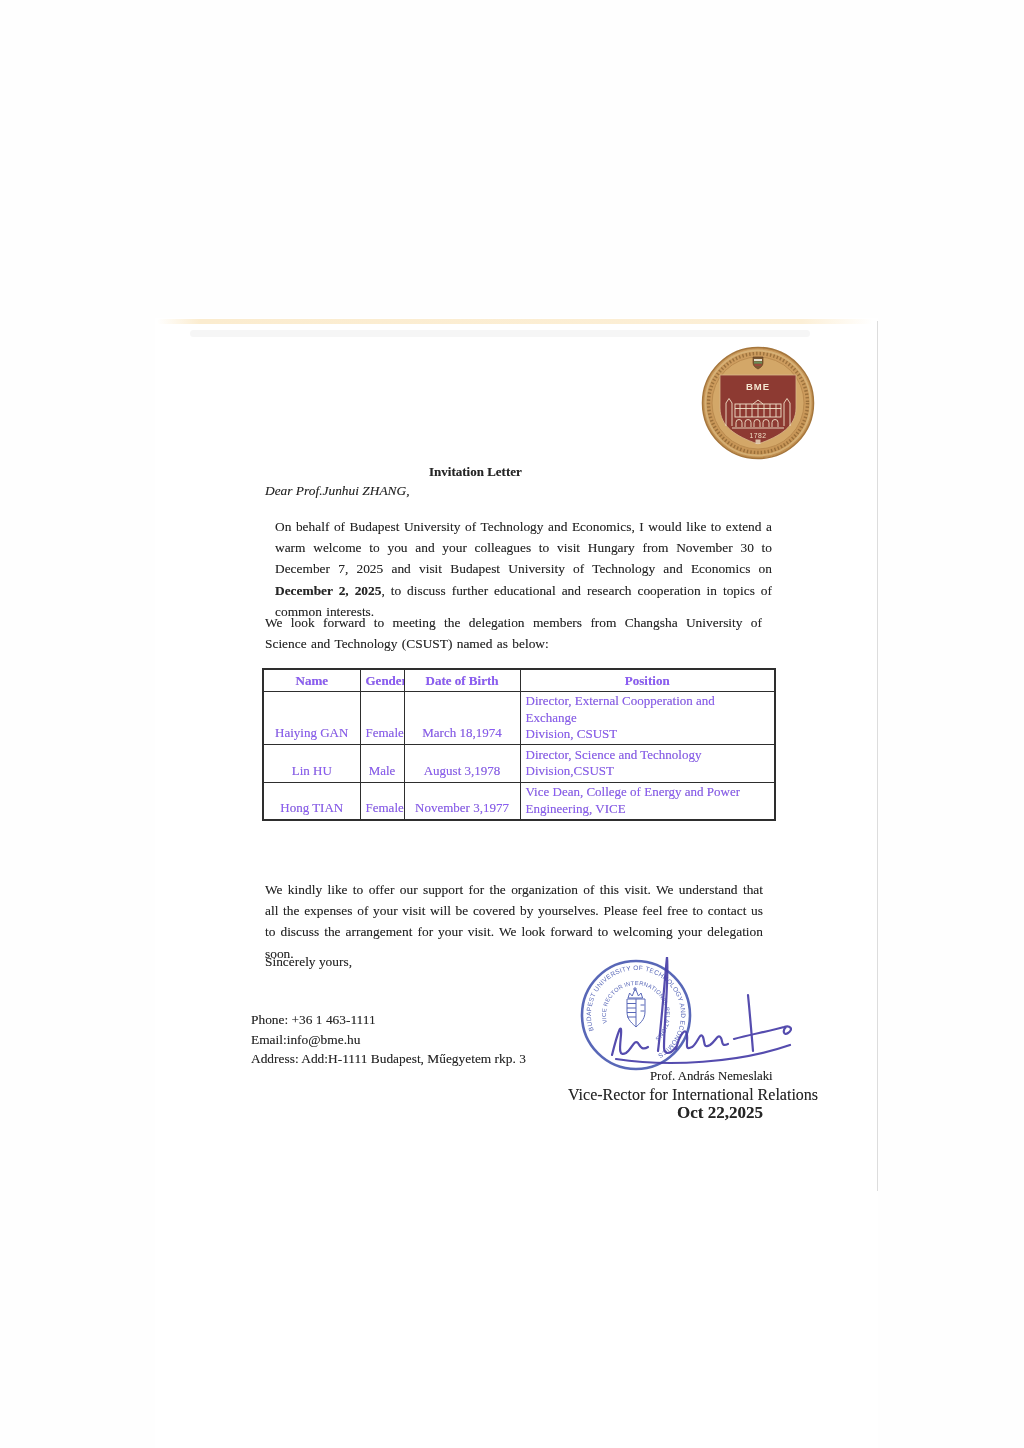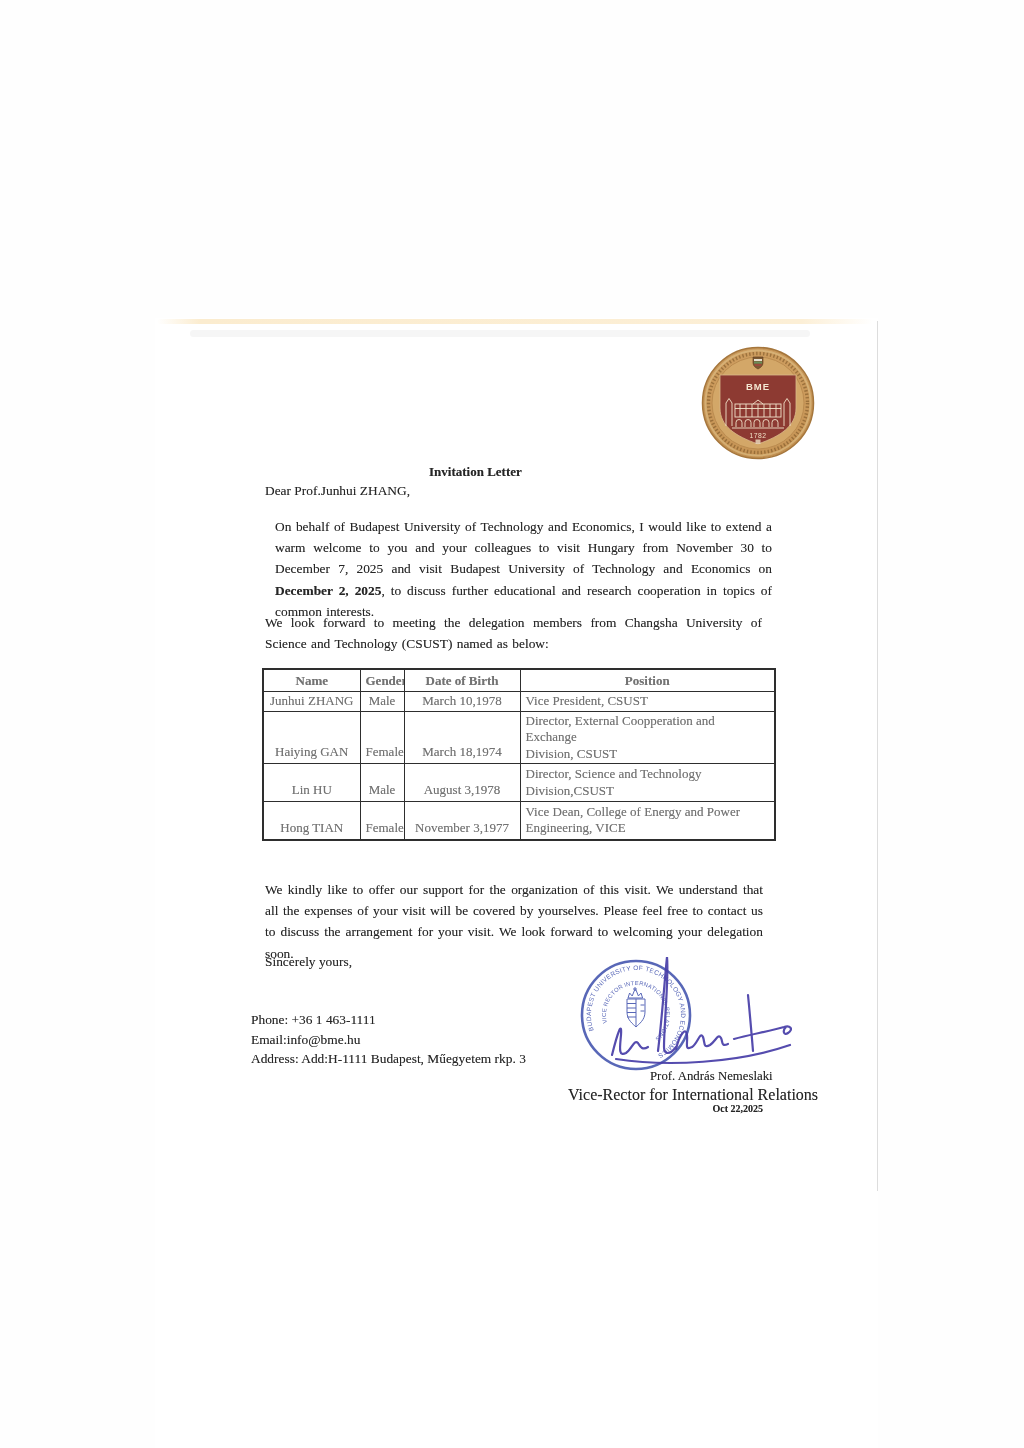--- a/index.html
+++ b/index.html
@@ -13,43 +13,43 @@
     background:linear-gradient(90deg, rgba(252,238,210,0) 0%, #fbeccf 6%, #fcefd6 90%, rgba(252,238,210,0) 100%);
   }
   .sheet-shade{position:absolute;left:190px;top:330px;width:620px;height:7px;background:#f6f6f6;border-radius:4px;}
   .sheet-right-edge{position:absolute;left:877px;top:321px;width:1px;height:870px;background:#dddddd;}
 
   .txt{position:absolute;font-size:13.4px;line-height:21.2px;text-align:justify;
        text-shadow:0 0 .5px rgba(70,70,70,.45);word-spacing:1px;}
 
   .title{position:absolute;left:429px;top:464px;font-size:13px;font-weight:bold;
          text-shadow:0 0 .5px rgba(70,70,70,.5);}
-  .salutation{position:absolute;left:265px;top:483px;font-size:13.4px;text-shadow:0 0 .5px rgba(70,70,70,.45);}
+  .salutation{position:absolute;left:265px;top:483px;font-size:13.4px;text-shadow:0 0 .5px rgba(70,70,70,.45);font-style:italic;}
 
   table.delegation{
     position:absolute;left:262px;top:668px;width:512px;border-collapse:collapse;
-    font-size:13px;color:#737373;table-layout:fixed;
+    font-size:13px;color:#8b5cf6;table-layout:fixed;
     border:2px solid #2e2e2e;
   }
   table.delegation th, table.delegation td{
     border:1px solid #2e2e2e;padding:1px 5px;text-shadow:0 0 .4px rgba(70,70,70,.4);
     overflow:hidden;
   }
   table.delegation th{font-weight:bold;text-align:center;height:19px;vertical-align:middle;}
   td.c-meta{text-align:center;vertical-align:middle;}
   td.c-pos{text-align:left;vertical-align:middle;white-space:pre-line;line-height:16.5px;}
   tr.h20{height:18px;} tr.h21{height:19px;} tr.h40{height:38px;}
   tr.multi td.c-meta{vertical-align:bottom;padding-bottom:3px;}
 
   .closing{position:absolute;left:265px;top:954px;font-size:13.4px;text-shadow:0 0 .5px rgba(70,70,70,.45);}
   .contact{position:absolute;left:251px;top:1010px;font-size:13.4px;line-height:19.6px;
            text-shadow:0 0 .5px rgba(70,70,70,.45);}
   .signer-name{position:absolute;left:650px;top:1069px;font-size:12.8px;text-shadow:0 0 .5px rgba(70,70,70,.45);}
   .signer-role{position:absolute;left:568px;top:1086px;font-size:16px;text-shadow:0 0 .5px rgba(70,70,70,.45);}
-  .signer-date{position:absolute;left:568px;top:1103px;width:195px;text-align:right;font-size:10px;
+  .signer-date{position:absolute;left:568px;top:1103px;width:195px;text-align:right;font-size:17px;
                font-weight:bold;text-shadow:0 0 .5px rgba(70,70,70,.5);}
 
   .seal-svg{position:absolute;left:699px;top:344px;}
   .stamp-svg{position:absolute;left:558px;top:935px;}
   .stamp-text{font-family:"Liberation Sans", sans-serif;fill:#4253ae;}
 </style>
 </head>
 <body>
 
 <div id="canvas">
@@ -114,26 +114,20 @@
         <col style="width:116px">
         <col style="width:255px">
       </colgroup>
     <tbody>
         <tr>
       <th>Name</th>
       <th>Gender</th>
       <th>Date of Birth</th>
       <th>Position</th>
     </tr>
-    <tr class="h20">
-      <td class="c-meta">Junhui ZHANG</td>
-      <td class="c-meta">Male</td>
-      <td class="c-meta">March 10,1978</td>
-      <td class="c-pos">Vice President, CSUST</td>
-    </tr>
     <tr class="h40 multi">
       <td class="c-meta">Haiying GAN</td>
       <td class="c-meta">Female</td>
       <td class="c-meta">March 18,1974</td>
       <td class="c-pos">Director, External Coopperation and Exchange
 Division, CSUST</td>
     </tr>
     <tr class="h40 multi">
       <td class="c-meta">Lin HU</td>
       <td class="c-meta">Male</td>

